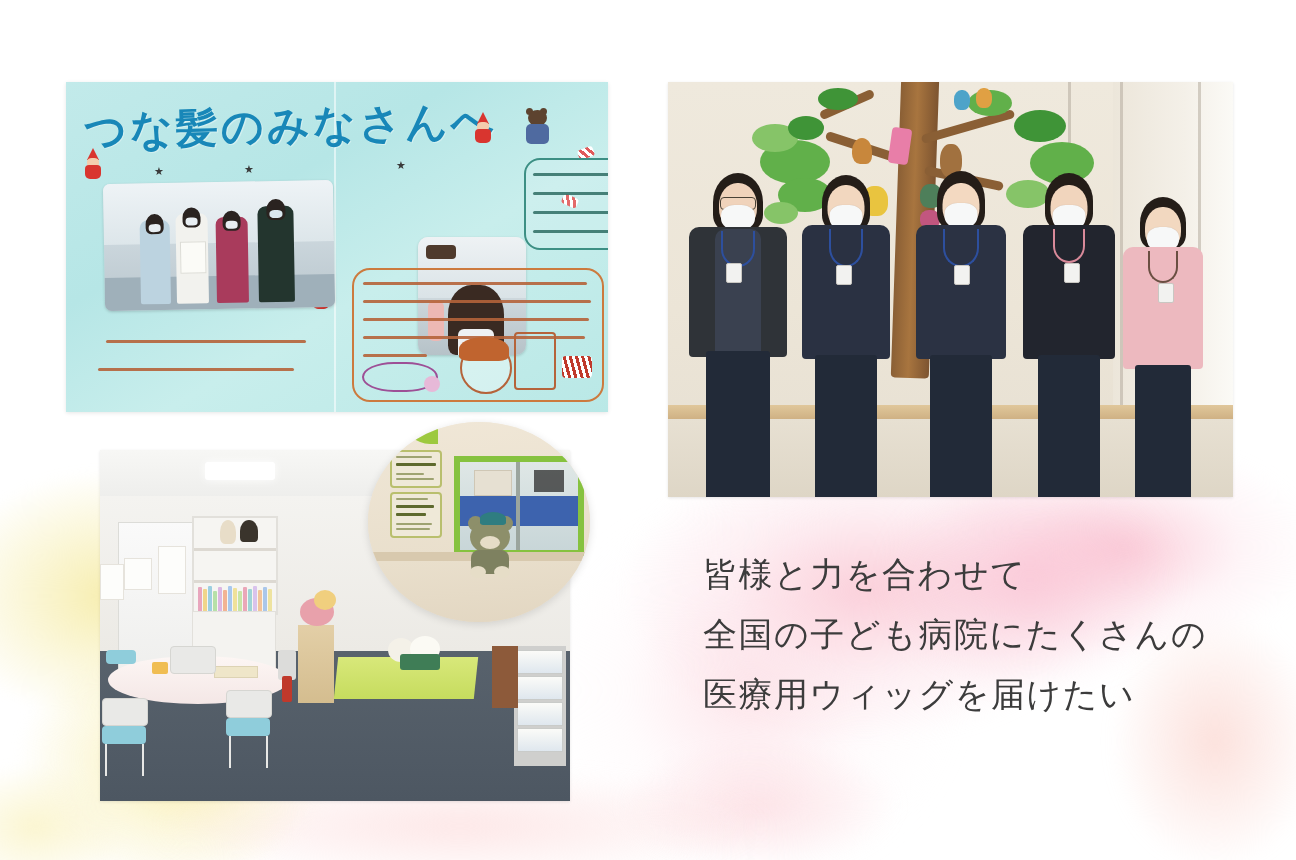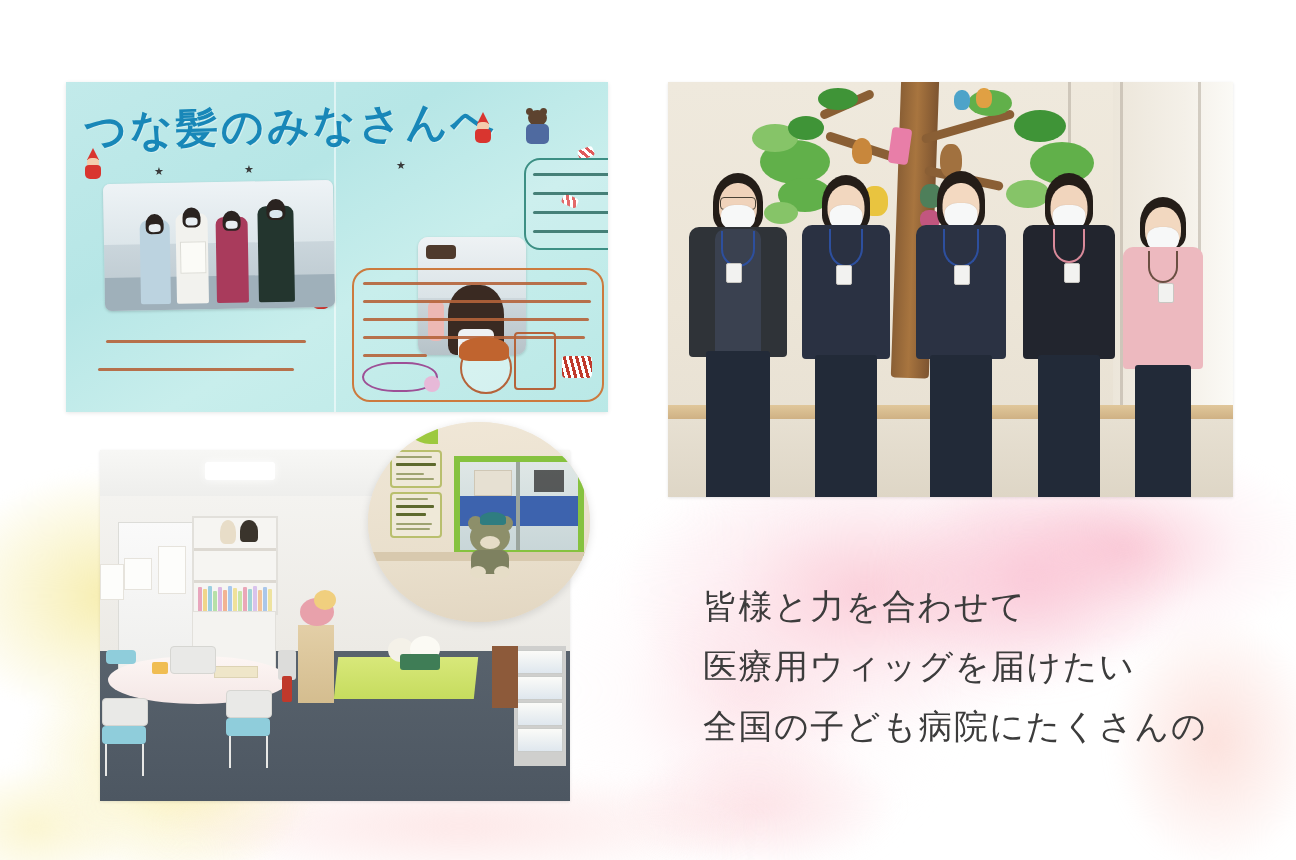--- a/index.html
+++ b/index.html
@@ -303,21 +303,21 @@
   #inset .i-bear .b-ear { position: absolute; width: 15px; height: 15px; background: #8d8f6a; border-radius: 50%; top: 6px;}
   #inset .i-bear .b-snout { position: absolute; left: 16px; top: 26px; width: 20px; height: 13px; background: #e6ddc7; border-radius: 50%;}
   #inset .i-bear .b-hat { position: absolute; left: 16px; top: 2px; width: 26px; height: 13px; background: #2f7d80; border-radius: 50% 50% 20% 20%;}
   #inset .i-bear .b-body { position: absolute; left: 7px; top: 40px; width: 38px; height: 24px; background: #7e8160; border-radius: 8px;}
   #inset .i-bear .b-foot { position: absolute; top: 56px; width: 16px; height: 12px; background: #e6ddc7; border-radius: 50%;}
 
   
   #message {
     position: absolute;
     left: 703px;
-    top: 576px;
+    top: 544px;
     width: 560px;
   }
   #message .line {
     font-family: "DejaVu Sans", sans-serif;
     font-size: 34px;
     line-height: 60px;
     color: #3c3c3c;
     letter-spacing: 1.5px;
     white-space: nowrap;
   }
@@ -638,17 +638,17 @@
       <div class="b-hat"></div>
       <div class="b-snout"></div>
       <div class="b-body"></div>
       <div class="b-foot" style="left:6px"></div>
       <div class="b-foot" style="left:30px"></div>
     </div>
   </div>
 
   <div id="message">
     <div class="line">皆様と力を合わせて</div>
+    <div class="line">全国の子ども病院にたくさんの</div>
     <div class="line">医療用ウィッグを届けたい</div>
-    <div class="line">全国の子ども病院にたくさんの</div>
   </div>
 
 </div>
 
 </body></html>

